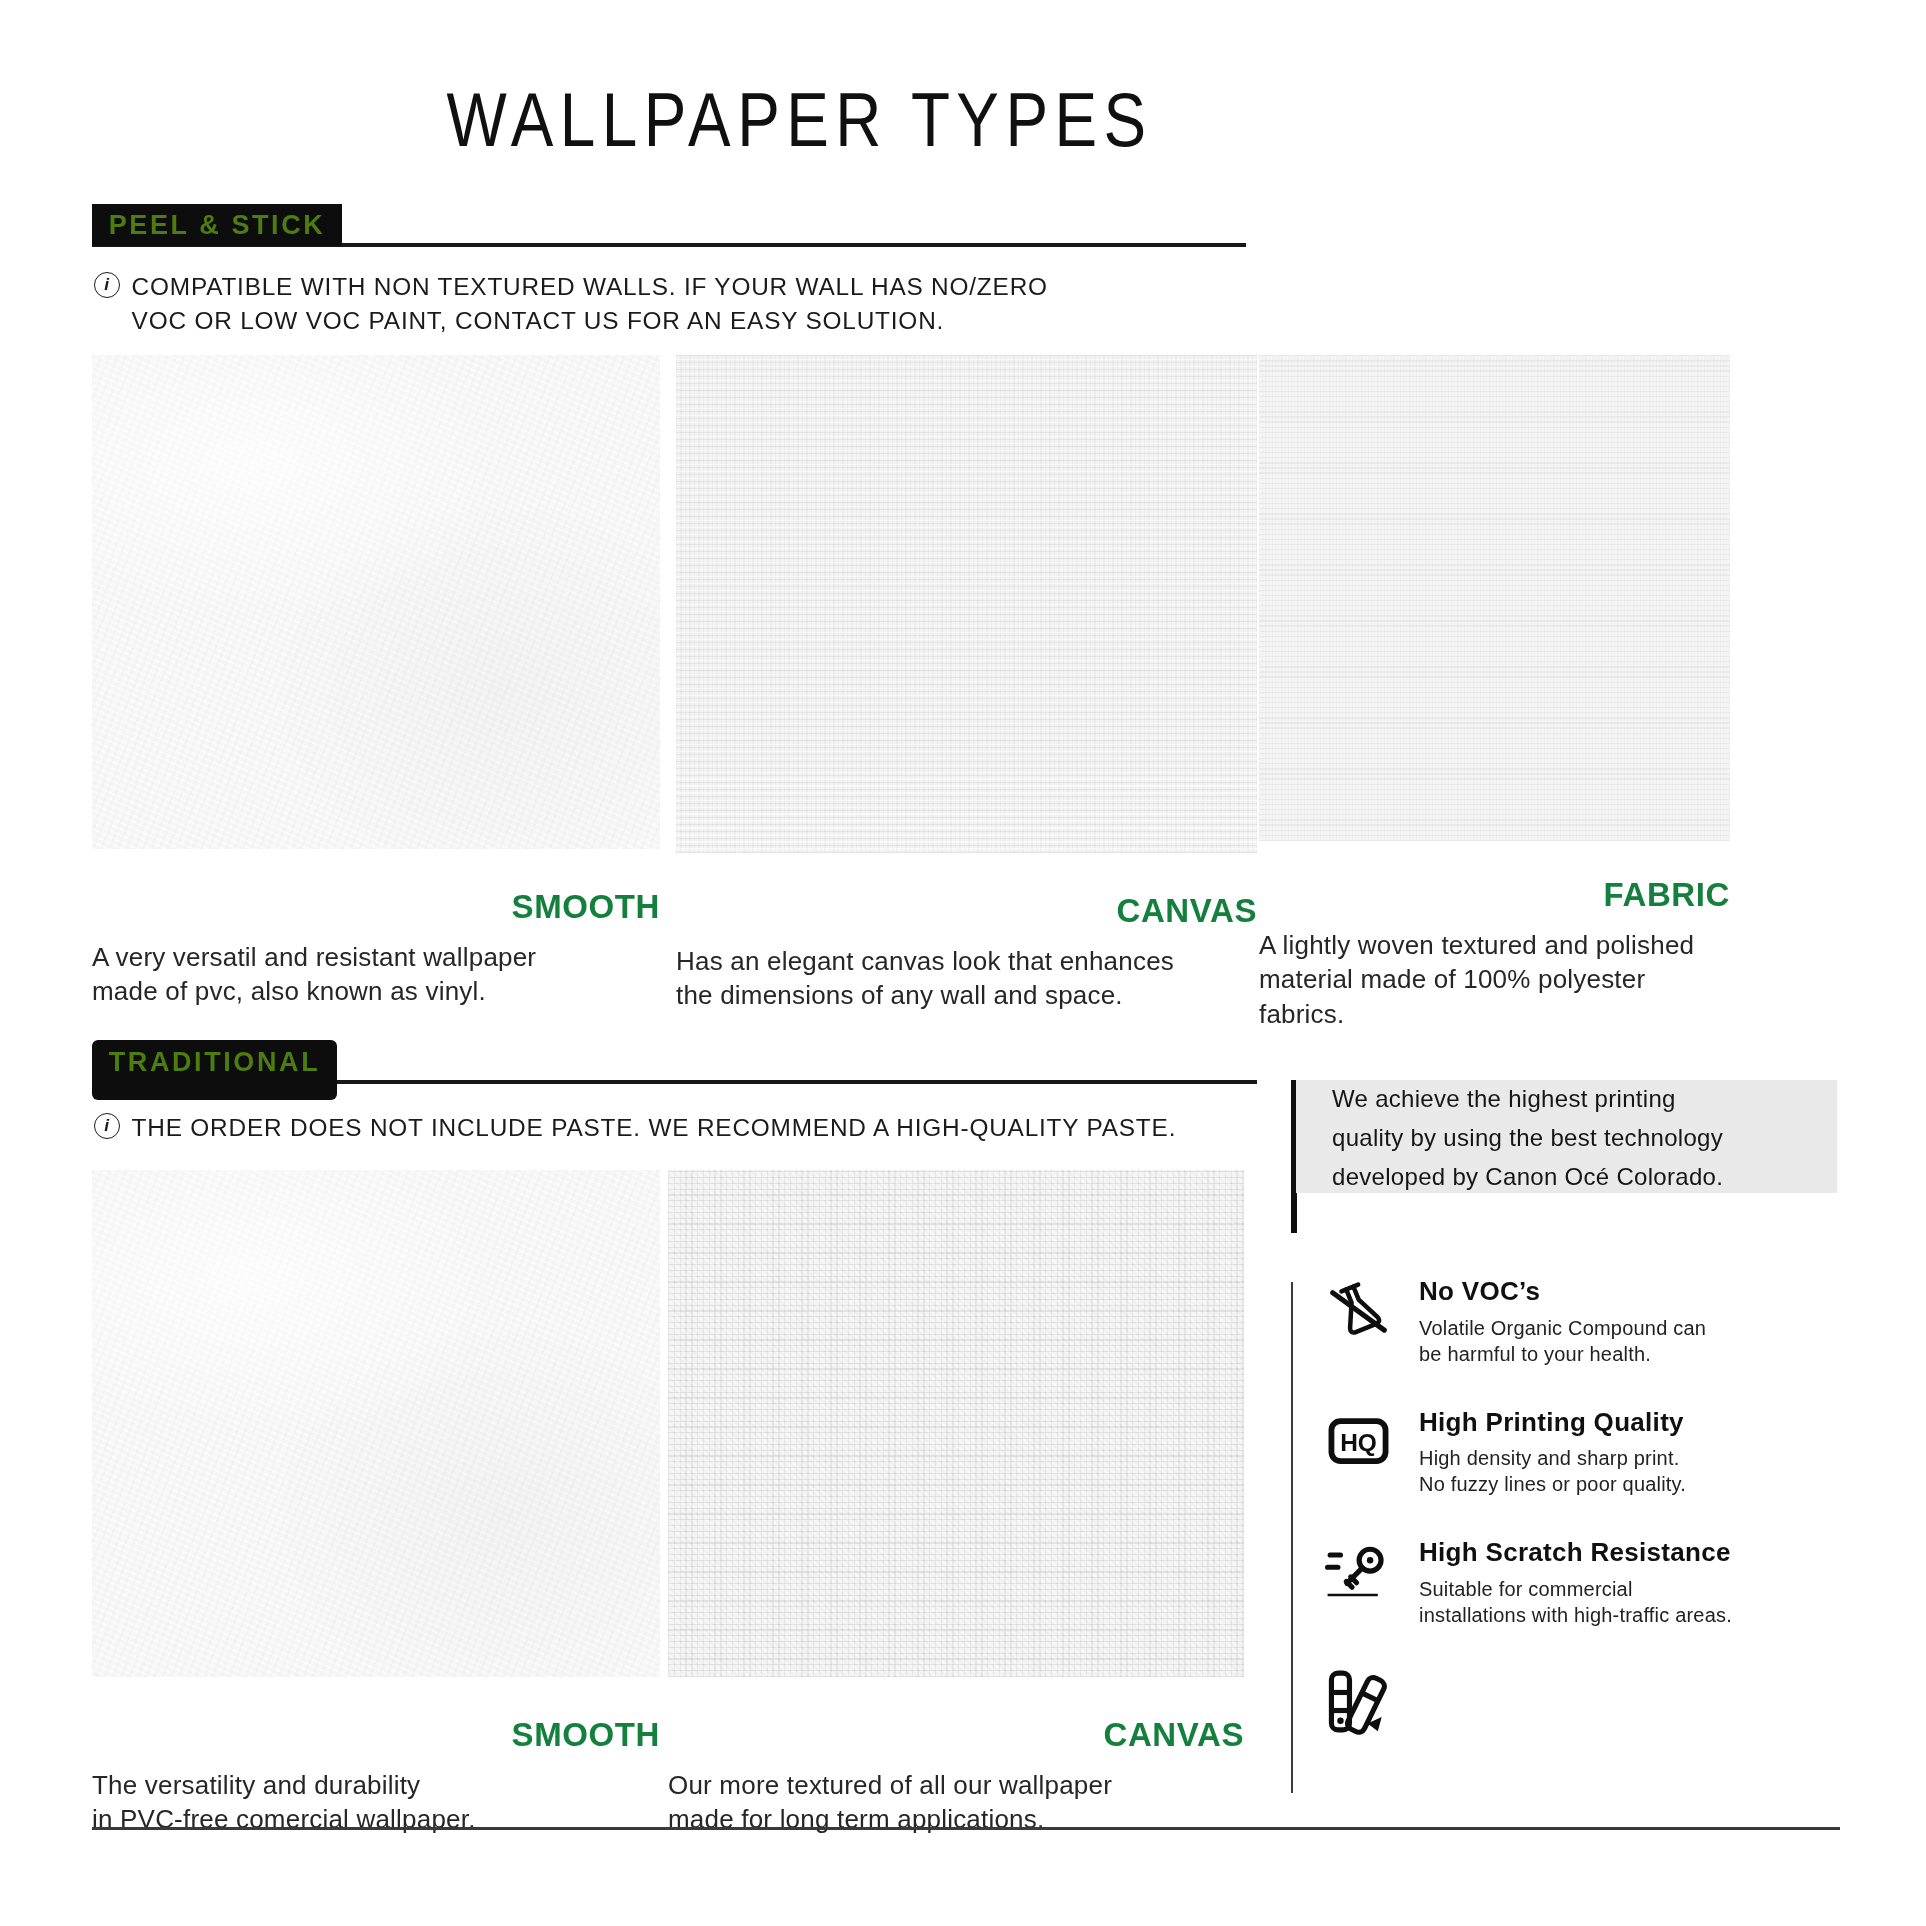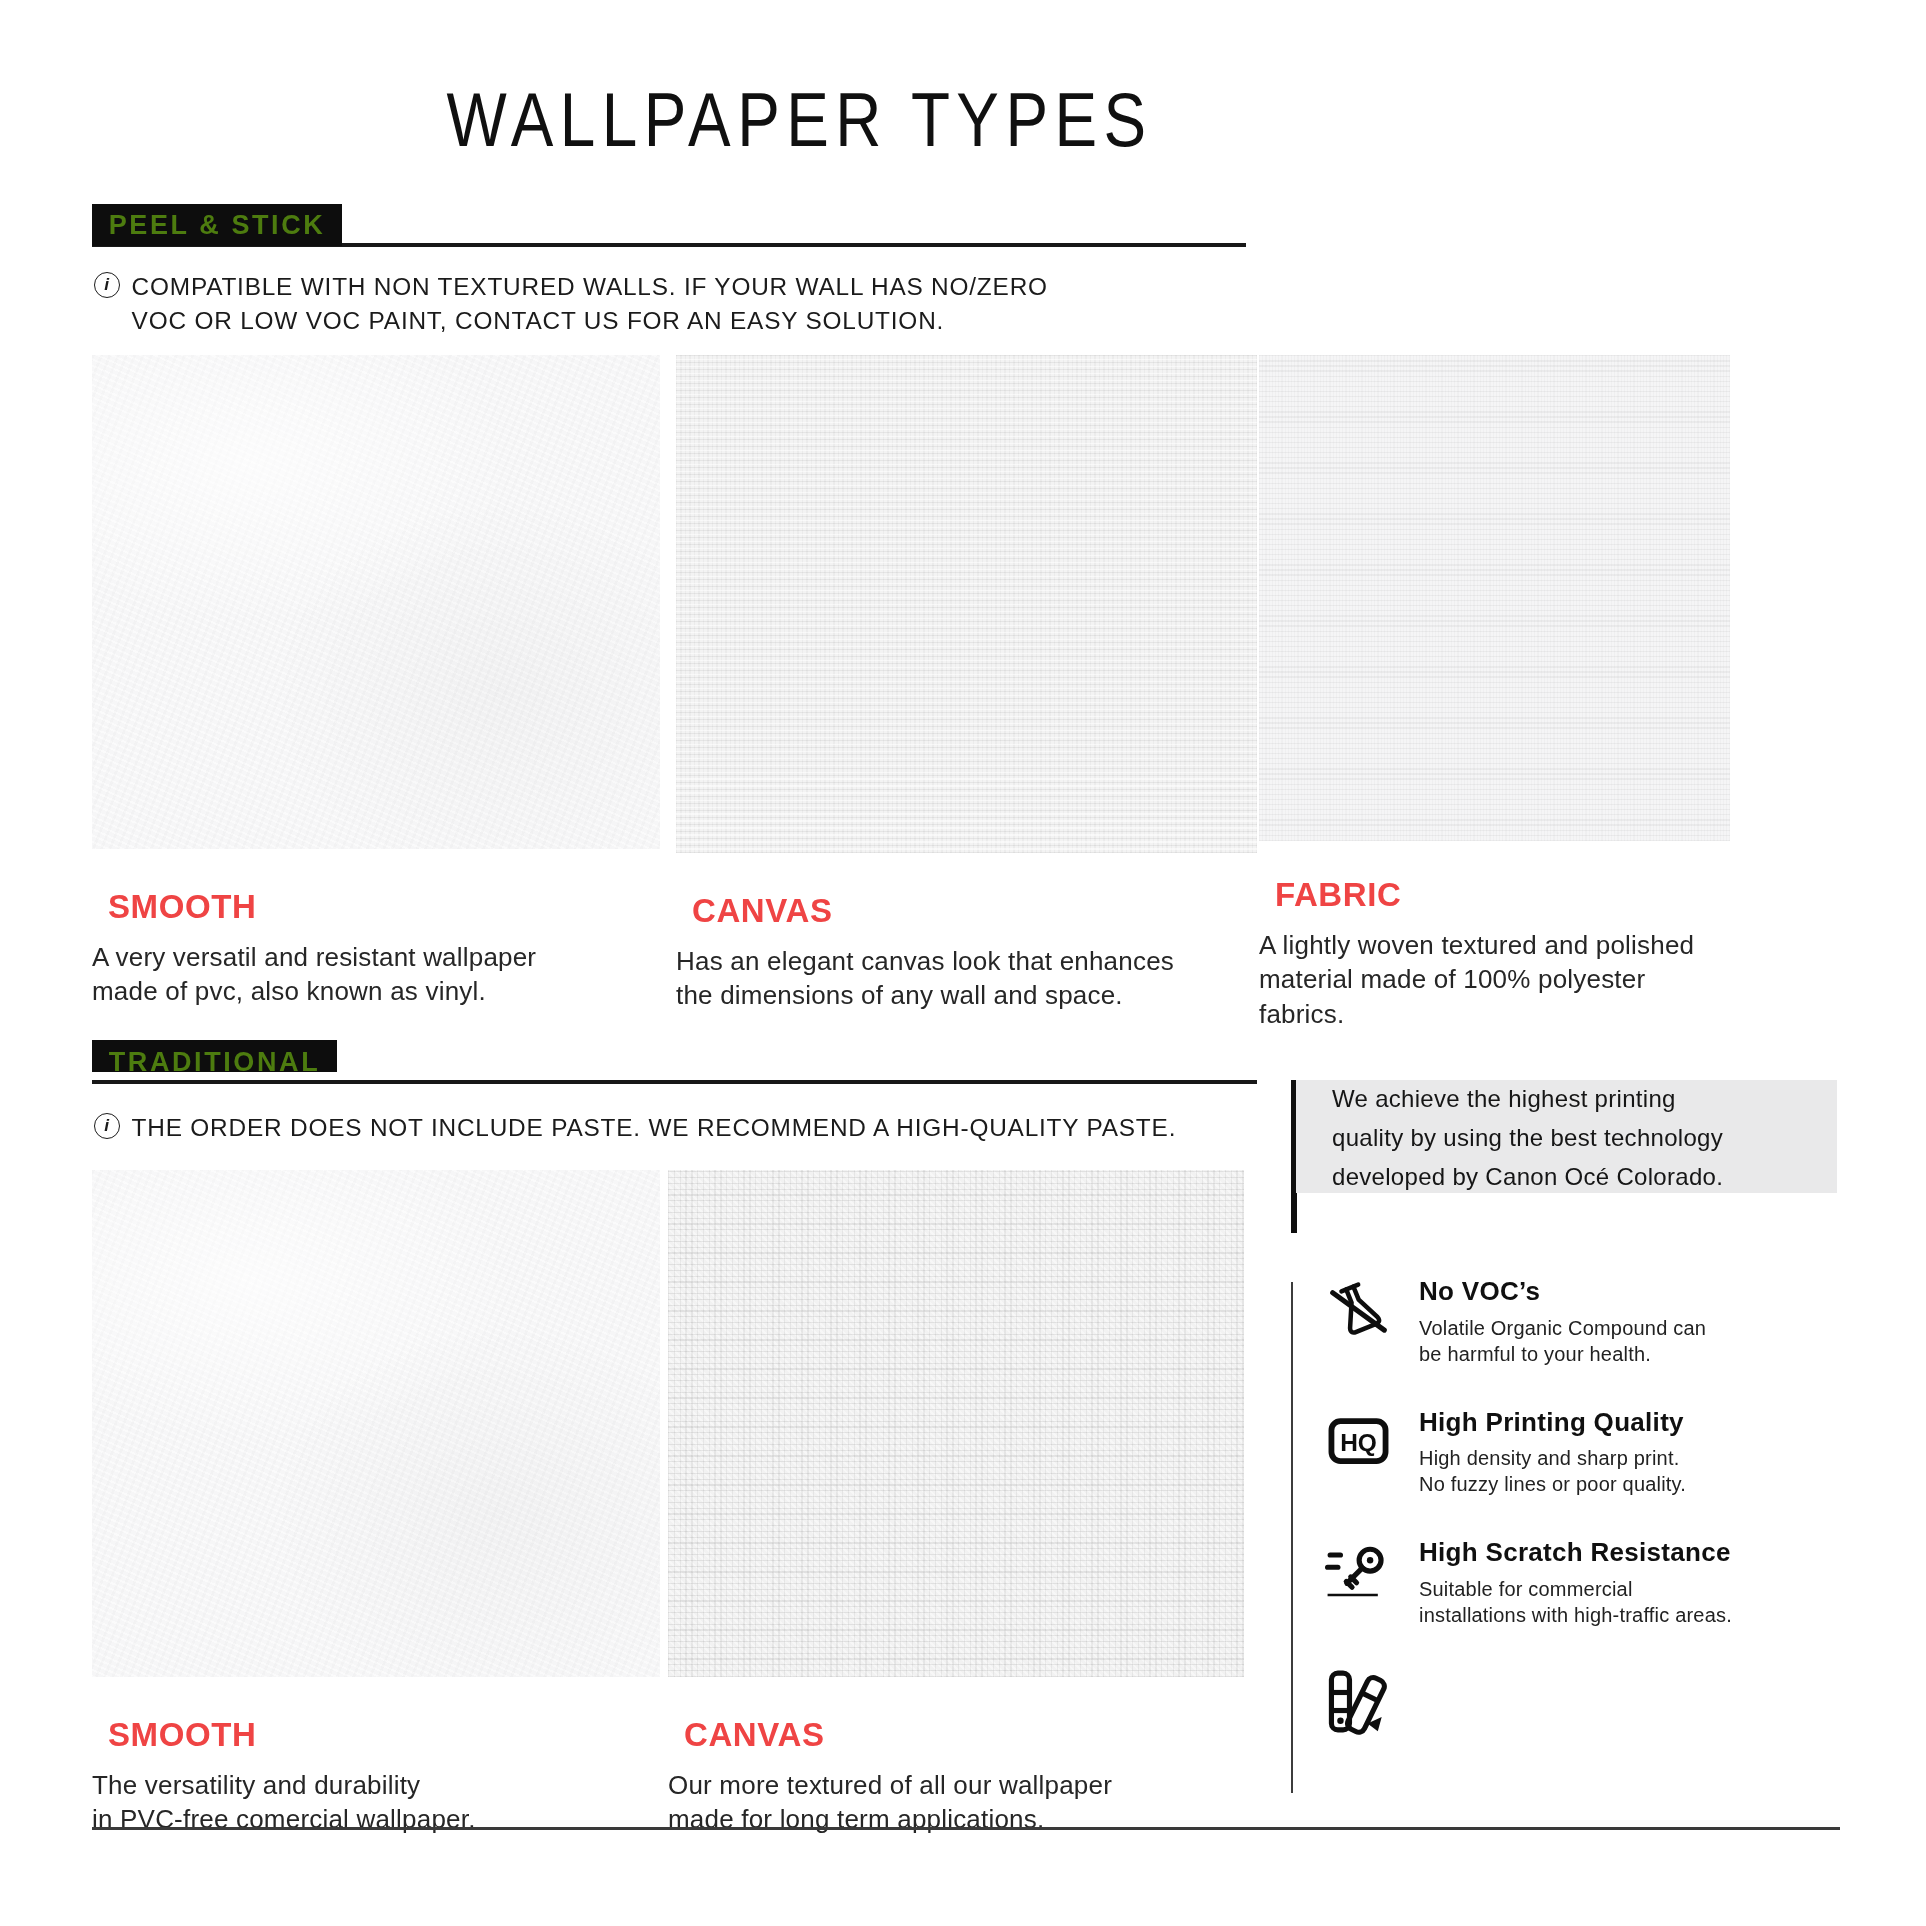--- a/index.html
+++ b/index.html
@@ -8,21 +8,21 @@
 
   
   .title{position:absolute;top:76px;left:0;width:1599px;text-align:center;
          font-size:76px;font-weight:500;letter-spacing:7.7px;color:#101010;
          transform:scaleX(.84);transform-origin:50% 50%;white-space:nowrap;margin:0;}
 
   
   .badge{position:absolute;background:#0d0d0d;color:#4d7c0f;font-weight:700;
          letter-spacing:2.6px;font-size:27px;padding:0 16.7px;white-space:nowrap;}
   .badge1{left:92px;top:204px;height:42px;line-height:42px;}
-  .badge2{left:92px;top:1040px;height:32px;line-height:44px;}
+  .badge2{left:92px;top:1040px;height:60px;line-height:44px;border-radius:6px;}
   .rule{position:absolute;background:#181818;height:3.9px;}
   .rule1{left:92px;top:243px;width:1154px;}
   .rule2{left:92px;top:1080px;width:1165px;}
 
   
   .note{position:absolute;display:flex;gap:11.6px;font-size:24.4px;letter-spacing:0.8px;
         color:#1b1b1b;line-height:1.38;}
   .note1{left:94px;top:270px;}
   .note2{left:94px;top:1111px;}
   .note-text{white-space:pre-line;}
@@ -35,21 +35,21 @@
   .c1a{left:92px;top:355px;width:568px;}
   .c1b{left:676px;top:355px;width:581px;}
   .c1c{left:1259px;top:355px;width:471px;}
   .c2a{left:92px;top:1170px;width:568px;}
   .c2b{left:668px;top:1170px;width:576px;}
   .swatch{width:100%;}
   .c1a .swatch{height:494px;}
   .c1b .swatch{height:498px;}
   .c1c .swatch{height:486px;}
   .c2a .swatch,.c2b .swatch{height:507px;}
-  .swatch-label{margin:39px 16px 0;font-size:33px;font-weight:600;letter-spacing:0.6px;color:#ef4444;}
+  .swatch-label{margin:39px 0 0;font-size:33px;font-weight:600;letter-spacing:0.6px;color:#15803d;text-align:right;}
   .c1c .swatch-label{margin-top:35px;}
   .swatch-desc{margin:14px 0 0;font-size:26px;line-height:1.32;letter-spacing:0.2px;
                color:#262626;white-space:pre-line;}
 
   
   .tx-smooth{background-color:#f6f6f7;background-image:
       radial-gradient(ellipse 449px 270px at 28% 22%, rgba(255,255,255,.65), transparent 60%),
       radial-gradient(ellipse 385px 321px at 72% 68%, rgba(0,0,0,.025), transparent 62%),
       repeating-linear-gradient(112deg, rgba(0,0,0,.014) 0 2.6px, transparent 2.6px 7.7px),
       repeating-linear-gradient(24deg, rgba(255,255,255,.5) 0 1.9px, transparent 1.9px 5.8px);}

